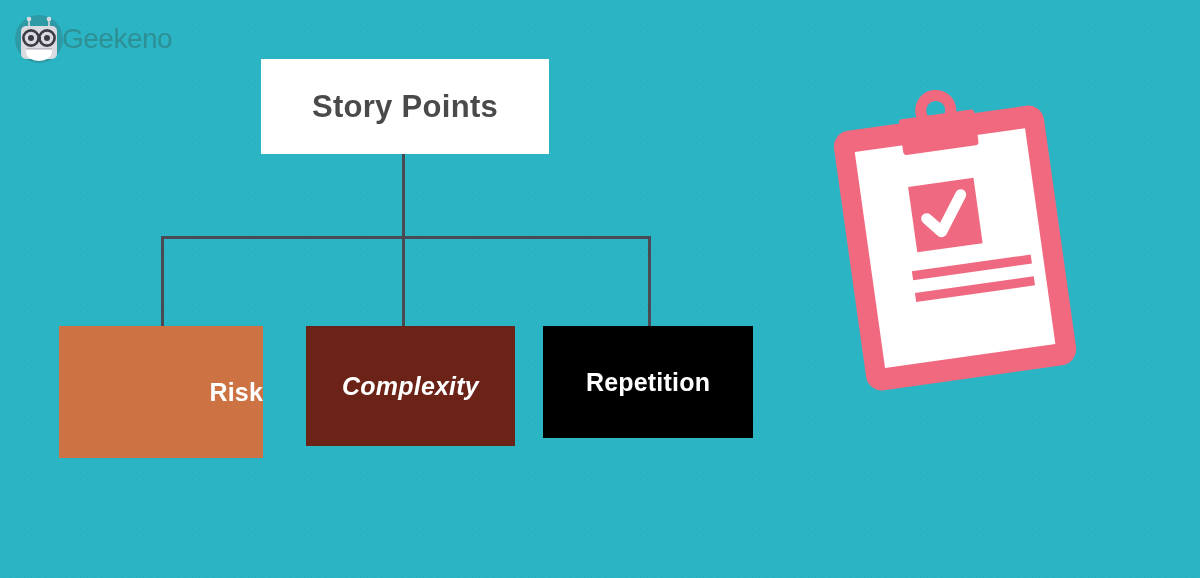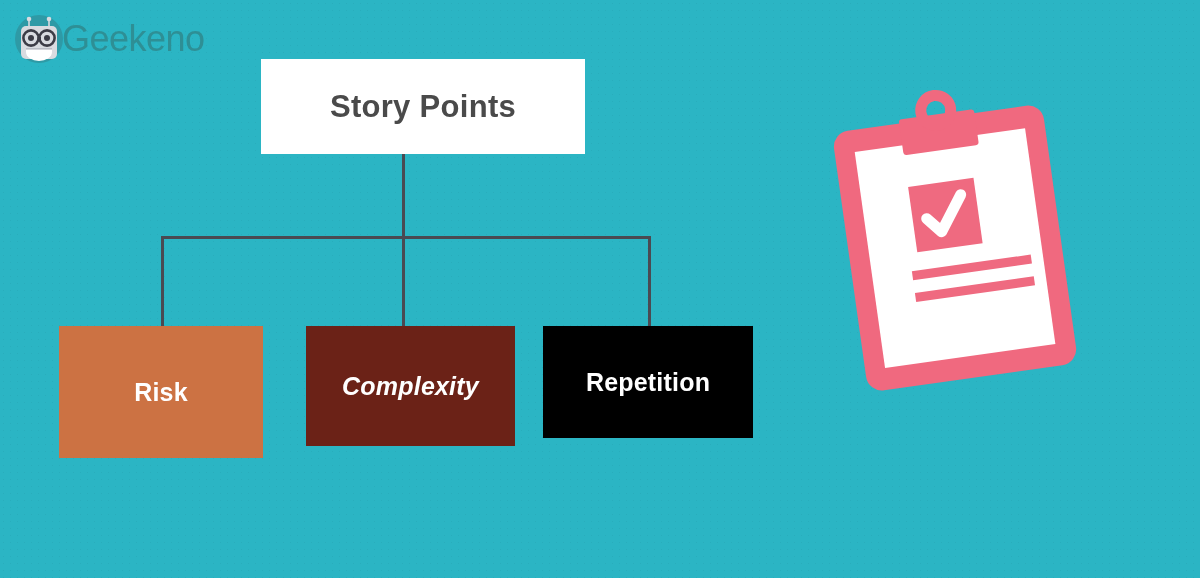--- a/index.html
+++ b/index.html
@@ -36,58 +36,59 @@
     display: flex;
     align-items: center;
     gap: 2px;
   }
   #logo-mark {
     width: 50px;
     height: 50px;
     display: block;
   }
   #logo-text {
-    font-size: 36px;
+    font-size: 28px;
     font-weight: 400;
     color: #2e8f95;
     letter-spacing: -0.5px;
     line-height: 1;
     margin-left: -4px;
     font-family: "Liberation Sans", sans-serif;
   }
 
   
   .node {
     position: absolute;
     display: flex;
     align-items: center;
     justify-content: center;
     box-sizing: border-box;
     text-align: center;
   }
   #node-root {
     left: 261px;
     top: 59px;
-    width: 324px;
+    width: 288px;
     height: 95px;
     background: #ffffff;
     text-align: right;
   }
   #node-root .node-label {
     font-size: 31px;
     font-weight: bold;
     color: #4a4a4a;
     letter-spacing: 0.3px;
   }
   #node-risk {
     left: 59px;
     top: 326px;
     width: 204px;
     height: 132px;
     background: #cc7243;
+    justify-content: flex-end;
   }
   #node-complexity {
     left: 306px;
     top: 326px;
     width: 209px;
     height: 120px;
     background: #6b2217;
     font-style: italic;
   }
   #node-repetition {

